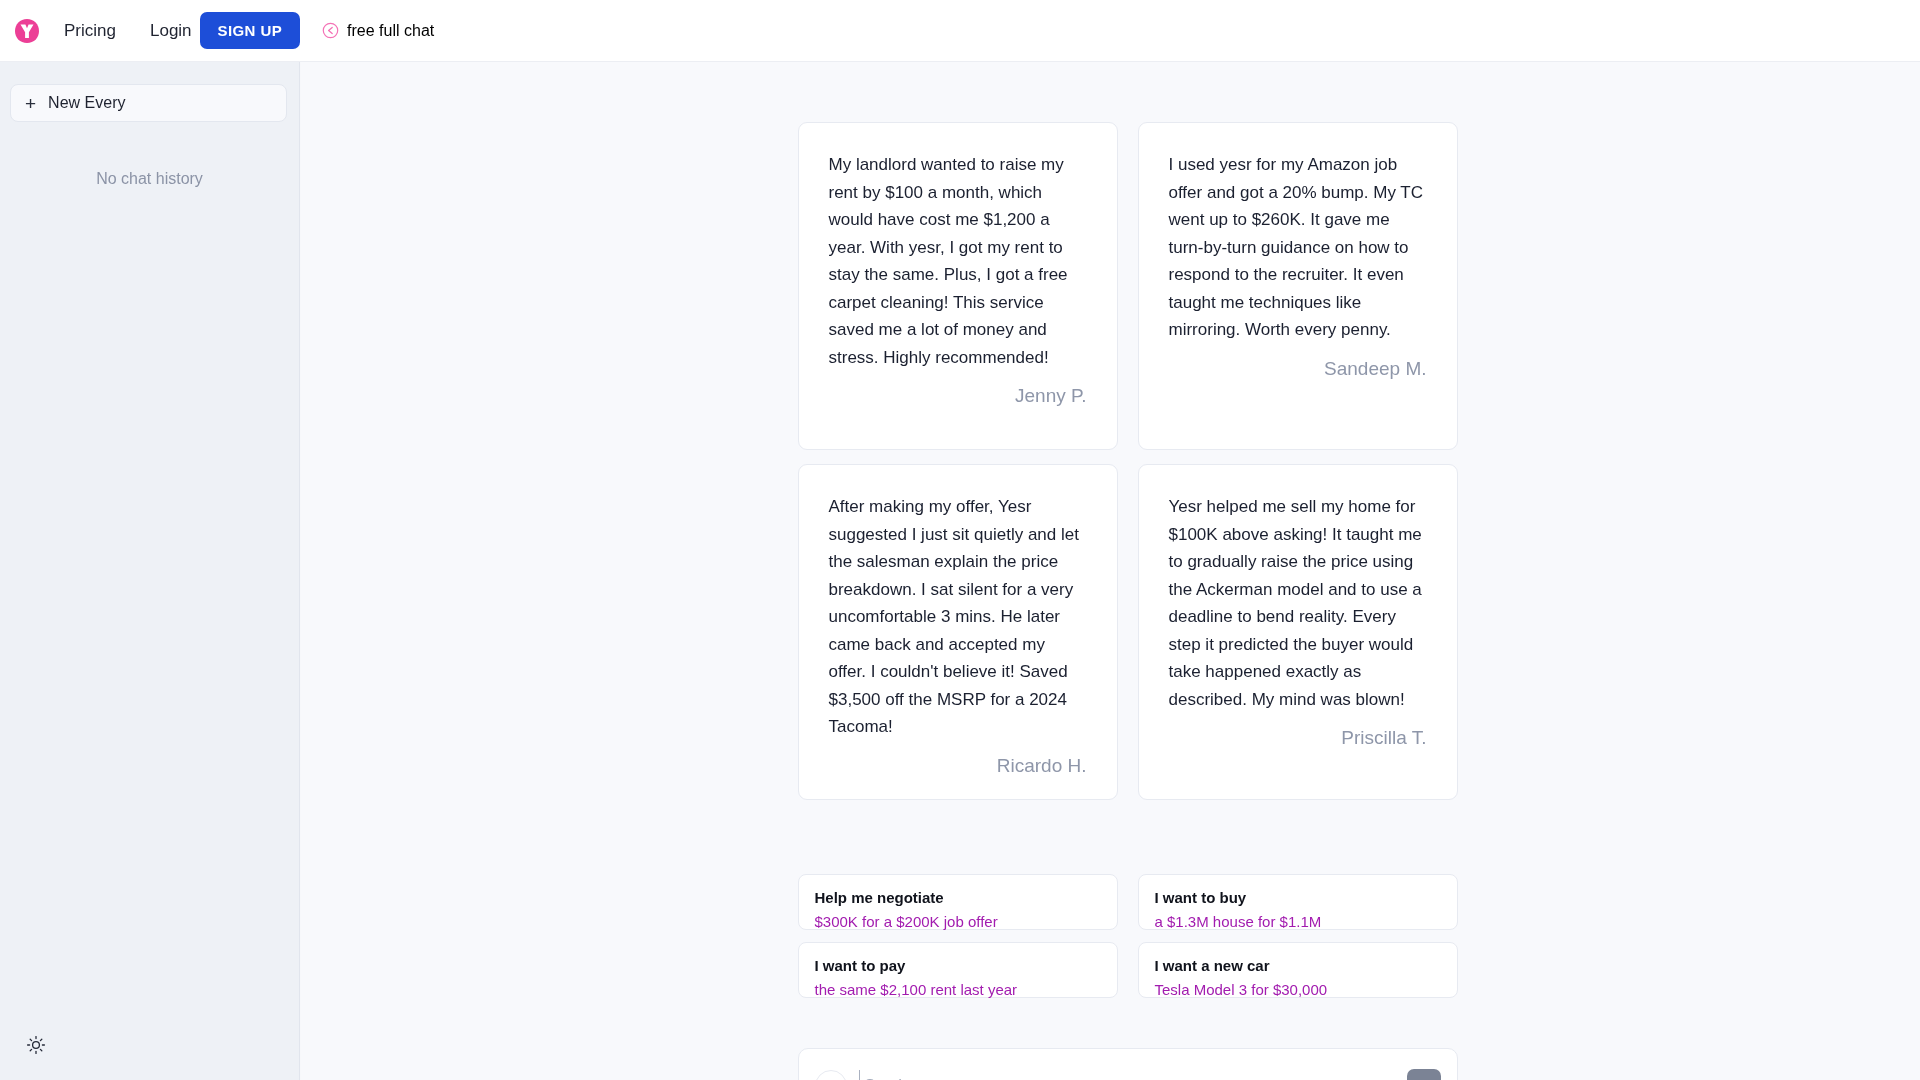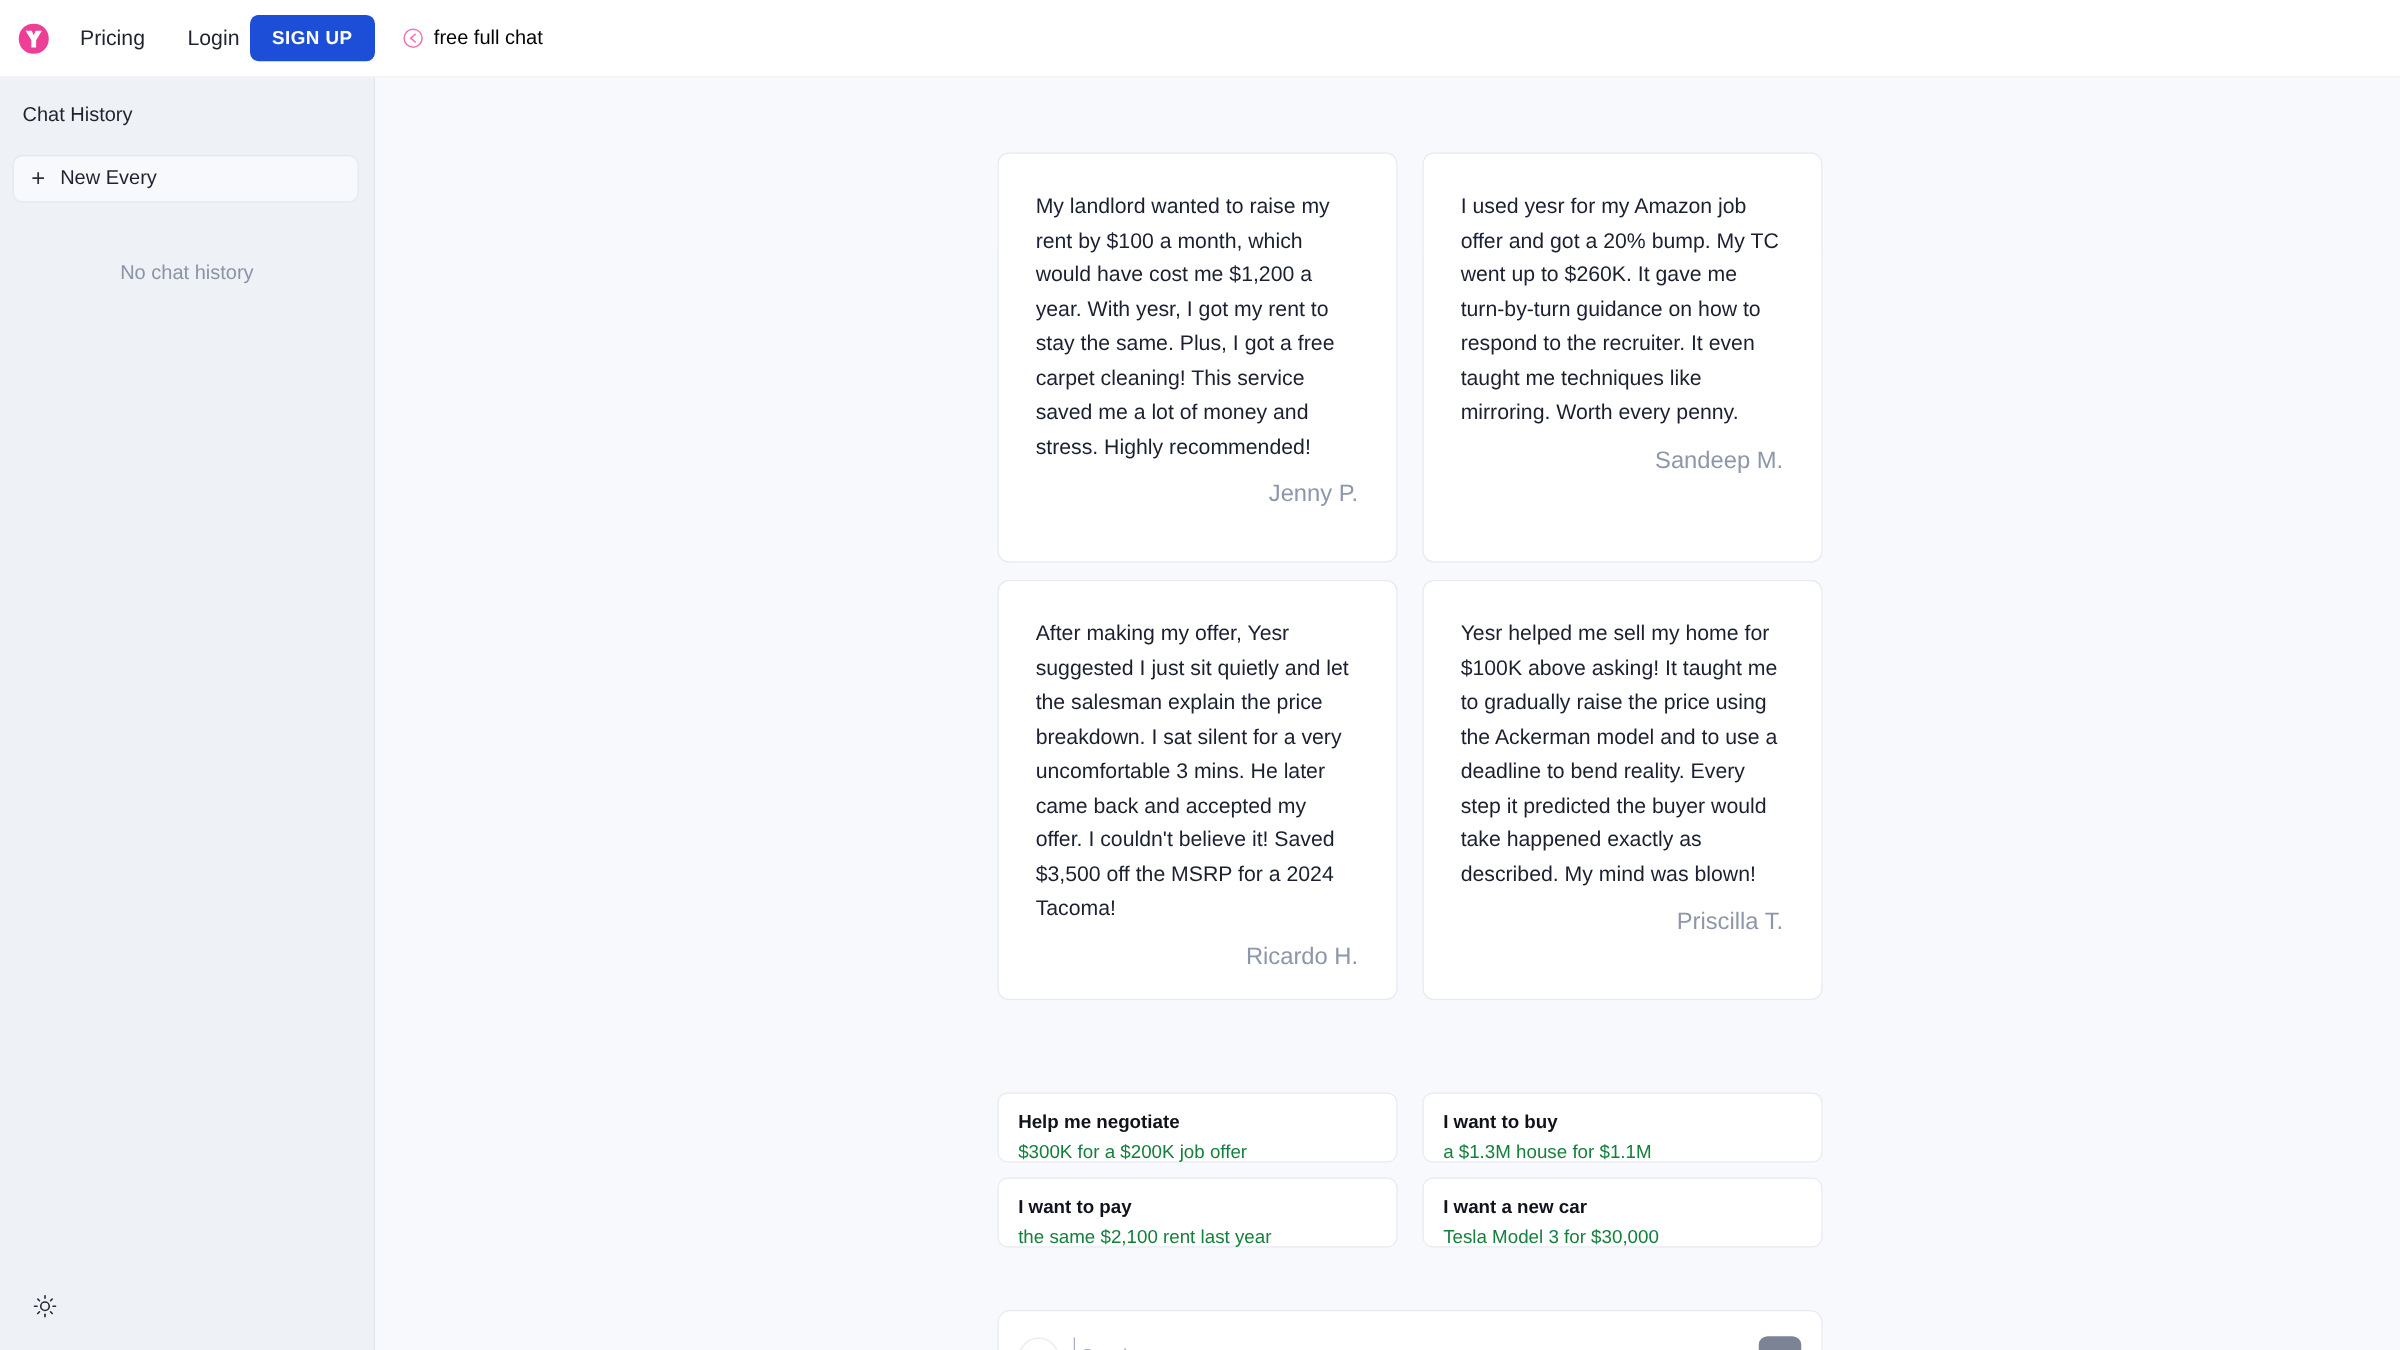--- a/index.html
+++ b/index.html
@@ -188,21 +188,21 @@
     height: 56px;
   }
   .scard-title {
     font-size: 15px;
     font-weight: 700;
     color: #10131c;
     line-height: 1.25;
   }
   .scard-sub {
     font-size: 15px;
-    color: #15803d;
+    color: #a21caf;
     margin-top: 5px;
     line-height: 1.25;
   }
 
   
   .composer-wrap {
     position: absolute;
     top: 986px;
     width: 660px;
     background: #ffffff;
@@ -274,21 +274,20 @@
       <svg width="17" height="17" viewBox="0 0 17 17" aria-hidden="true">
         <circle cx="8.5" cy="8.5" r="7.2" fill="none" stroke="#f472b6" stroke-width="1.2"></circle>
         <path d="M10.2 5.4 L6.6 8.5 L10.2 11.6" fill="none" stroke="#f472b6" stroke-width="1.3" stroke-linecap="round" stroke-linejoin="round"></path>
       </svg>
     </span>
     <span>free full chat</span>
   </div>
 </div>
 
 <div class="sidebar">
-  <div class="sidebar-title">Chat History</div>
 
   <div class="new-chat">
     <span class="plus">+</span>
     <span>New Every</span>
   </div>
 
   <div class="no-history">No chat history</div>
 
   <div class="theme-toggle">
     <svg width="20" height="20" viewBox="0 0 20 20" aria-hidden="true">

